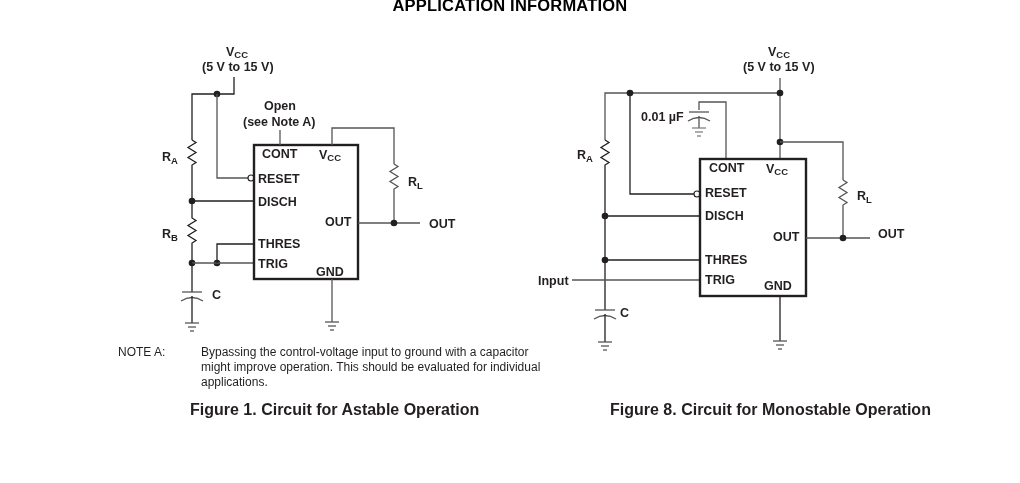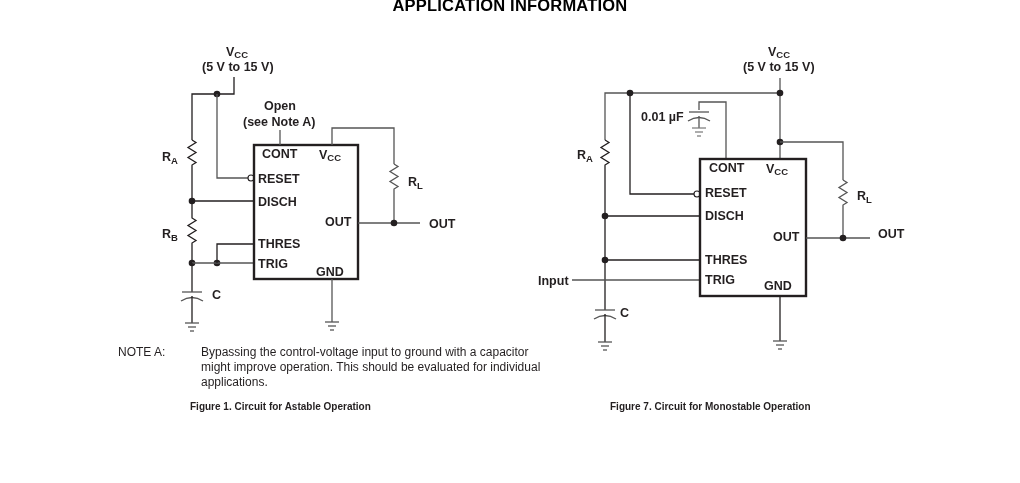--- a/index.html
+++ b/index.html
@@ -10,21 +10,21 @@
   .w { stroke: #555; stroke-width: 1.3; fill: none; }
   .wd { stroke: #231f20; stroke-width: 1.3; fill: none; }
   .box { stroke: #231f20; stroke-width: 2.4; fill: #fff; }
   .dot { fill: #231f20; }
   .lbl { font-weight: bold; font-size: 12.5px; }
   .pin { font-weight: bold; font-size: 12.5px; }
   .sub { font-size: 9.5px; font-weight: bold; }
   .note { position: absolute; left: 100px; top: 345px; font-size: 12px; color: #231f20; line-height: 15px; }
   .note .tag { position: absolute; left: 18px; top: 0; white-space: nowrap; }
   .note .body { position: absolute; left: 61px; top: 0; width: 350px; margin-left: 40px; }
-  .caption { position: absolute; font-weight: bold; font-size: 10px; white-space: nowrap; }
+  .caption { position: absolute; font-weight: bold; font-size: 16px; white-space: nowrap; }
 </style>
 </head>
 <body>
 
 <div class="page-title">APPLICATION INFORMATION</div>
 
 <svg class="schem" width="1020" height="483" viewBox="0 0 1020 483">
 
   <g>
 
@@ -161,13 +161,13 @@
     </g>
   </g>
 </svg>
 
 <div class="note">
   <span class="tag">NOTE A:</span>
   <span class="body">Bypassing the control-voltage input to ground with a capacitor might improve operation. This should be evaluated for individual applications.</span>
 </div>
 
 <div class="caption" style="left:190px; top:401px;">Figure 1. Circuit for Astable Operation</div>
-<div class="caption" style="left:610px; top:401px;">Figure 7. Circuit for Monostable Operation</div>
+<div class="caption" style="left:610px; top:401px;">Figure 8. Circuit for Monostable Operation</div>
 
 </body></html>

